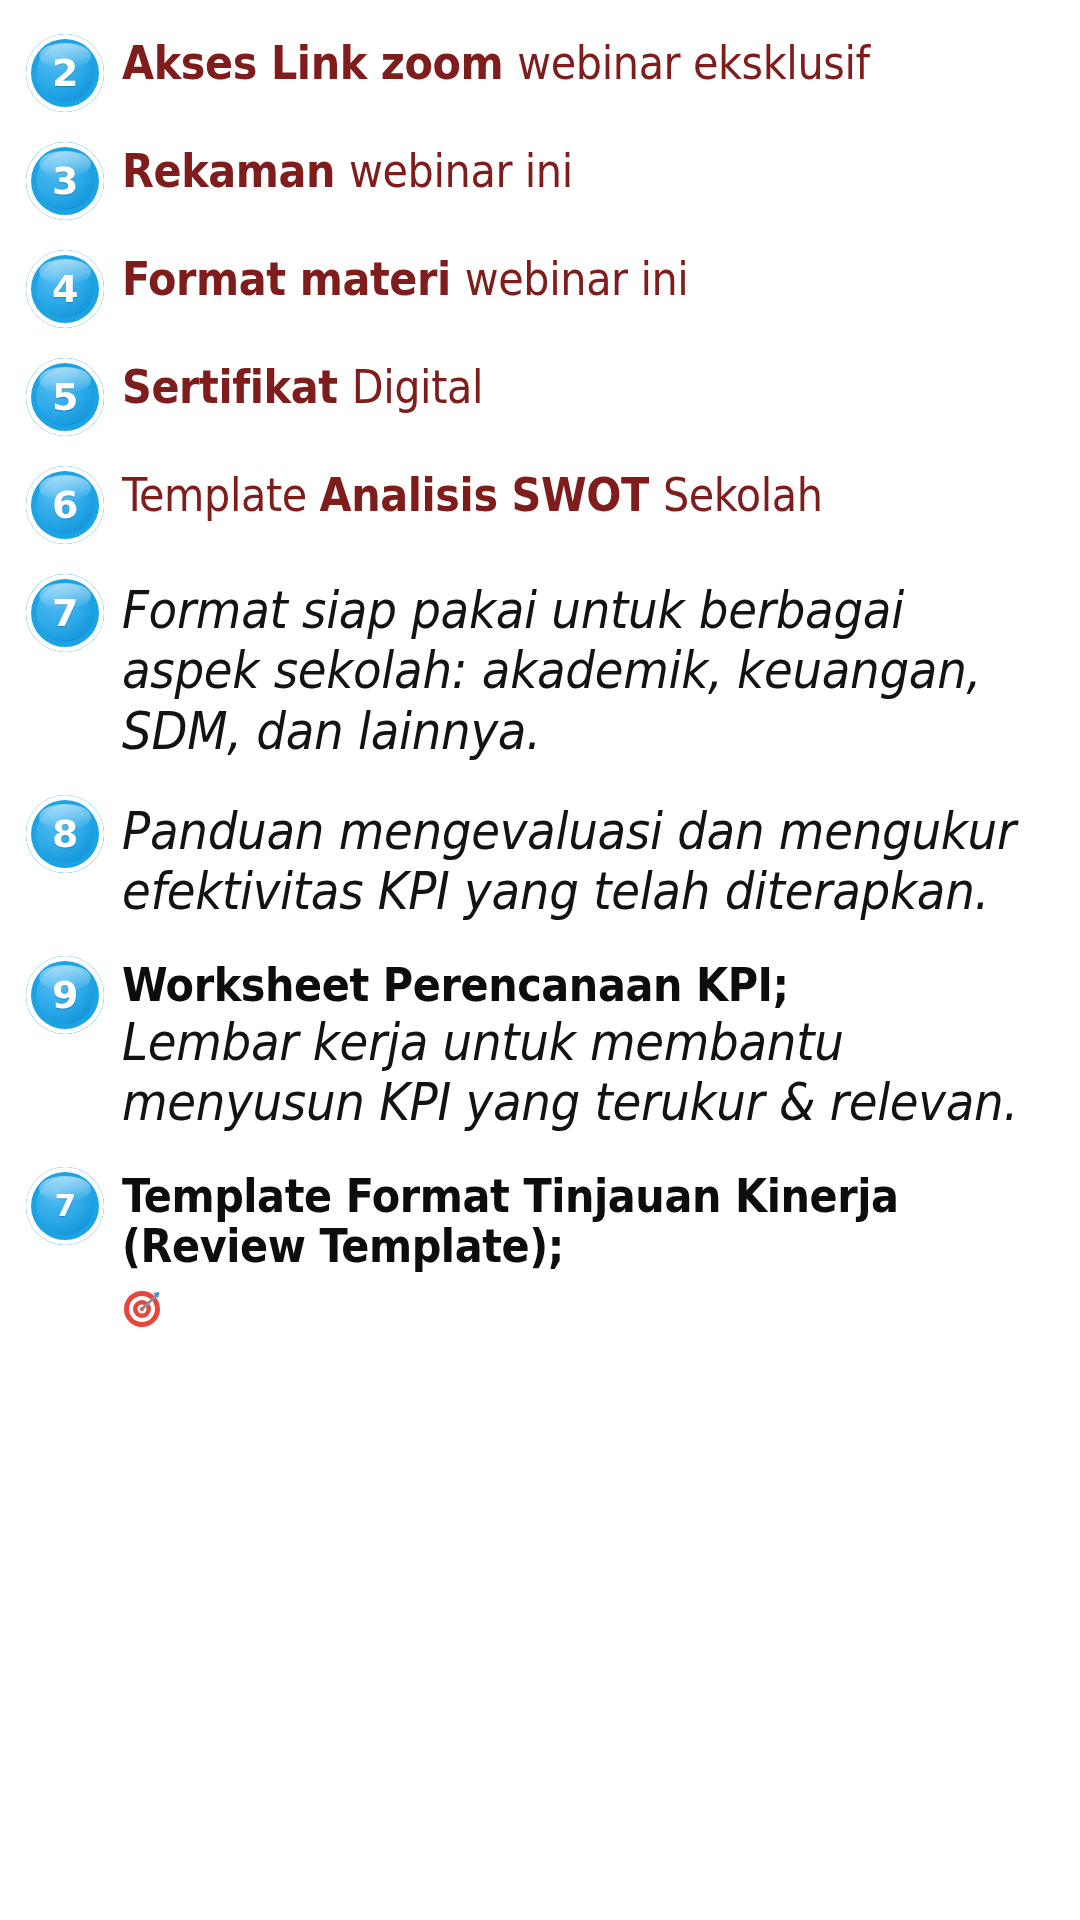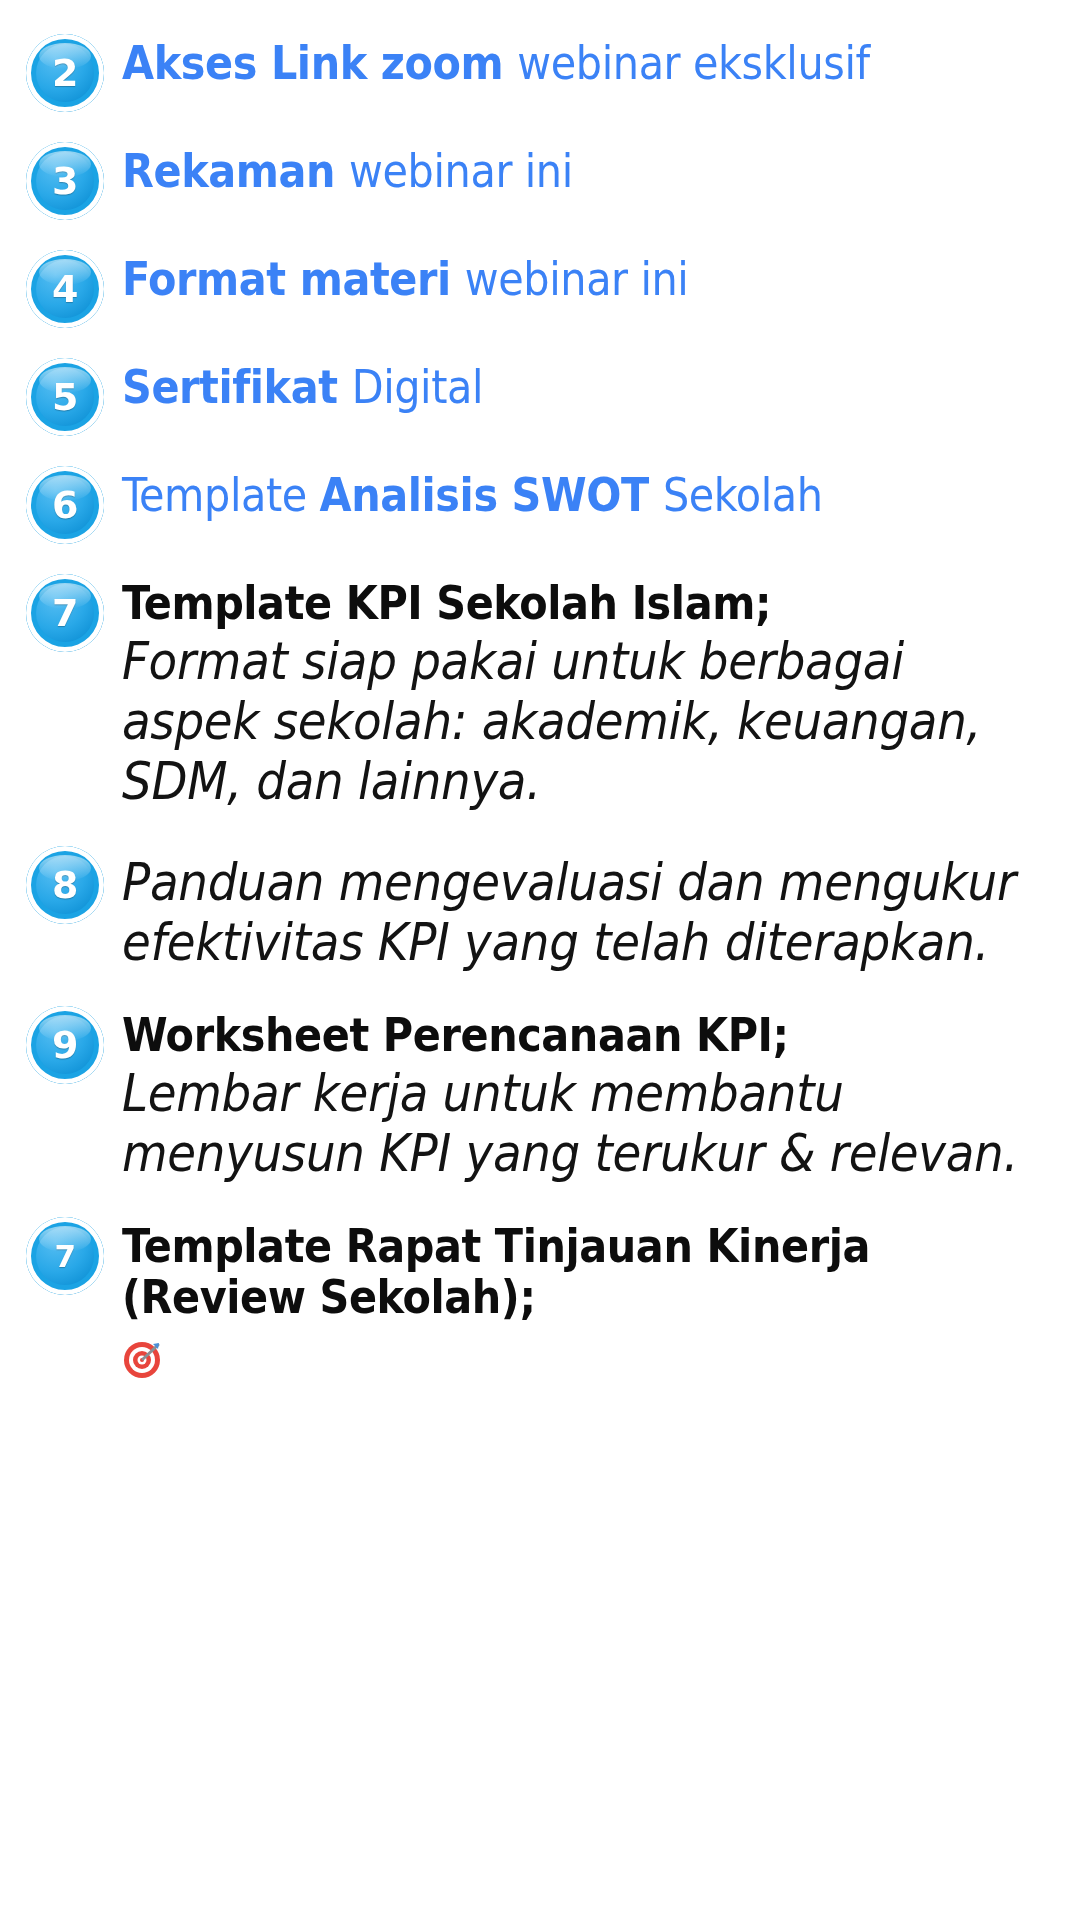--- a/index.html
+++ b/index.html
@@ -64,21 +64,21 @@
   .body {
     flex: 1 1 auto;
     padding-top: 4px;
     min-width: 0;
   }
 
   .line {
     font-family: "DejaVu Sans Condensed", "Liberation Sans Narrow", "Liberation Sans", sans-serif;
     font-size: 46px;
     line-height: 1.12;
-    color: #3b82f6;
+    color: #7f1d1d;
     letter-spacing: -0.4px;
   }
   .line .b { font-weight: bold; }
 
   .title {
     font-family: "DejaVu Sans Condensed", "Liberation Sans Narrow", "Liberation Sans", sans-serif;
     font-weight: bold;
     font-size: 46px;
     line-height: 1.1;
     letter-spacing: -0.4px;
@@ -154,21 +154,20 @@
     <div class="body">
       <div class="line">
         <span>Template </span><span class="b">Analisis SWOT </span><span>Sekolah</span>
       </div>
     </div>
   </div>
 
   <div class="item block">
     <div class="badge">7</div>
     <div class="body">
-      <div class="title">Template KPI Sekolah Islam;</div>
       <div class="sub">Format siap pakai untuk berbagai aspek sekolah: akademik, keuangan, SDM, dan lainnya.</div>
     </div>
   </div>
 
   <div class="item block">
     <div class="badge">8</div>
     <div class="body">
       <div class="sub">Panduan mengevaluasi dan mengukur efektivitas KPI yang telah diterapkan.</div>
     </div>
   </div>
@@ -177,21 +176,21 @@
     <div class="badge">9</div>
     <div class="body">
       <div class="title">Worksheet Perencanaan KPI;</div>
       <div class="sub">Lembar kerja untuk membantu menyusun KPI yang terukur &amp; relevan.</div>
     </div>
   </div>
 
   <div class="item block">
     <div class="badge two-digit">7</div>
     <div class="body">
-      <div class="title">Template Rapat Tinjauan Kinerja (Review Sekolah);</div>
+      <div class="title">Template Format Tinjauan Kinerja (Review Template);</div>
       <div class="sub upright">
         <span class="target-icon">
           <svg viewBox="0 0 40 40" width="40" height="40" aria-hidden="true">
             <circle cx="20" cy="20" r="18" fill="#e8453c"></circle>
             <circle cx="20" cy="20" r="13" fill="#ffffff"></circle>
             <circle cx="20" cy="20" r="9" fill="#e8453c"></circle>
             <circle cx="20" cy="20" r="4.5" fill="#ffffff"></circle>
             <circle cx="20" cy="20" r="2" fill="#e8453c"></circle>
             <path d="M21 19 L36 5" stroke="#8a8f94" stroke-width="3" stroke-linecap="round"></path>
             <path d="M31 4 L37 3 L36 9 Z" fill="#4a90d9"></path>

